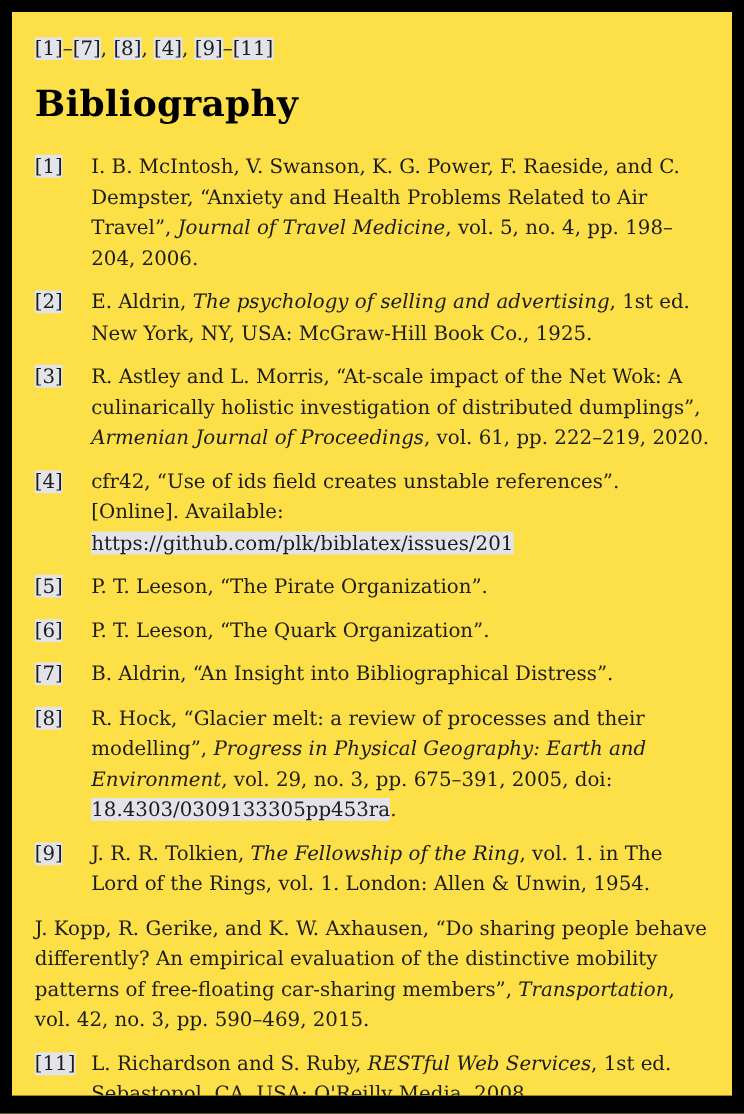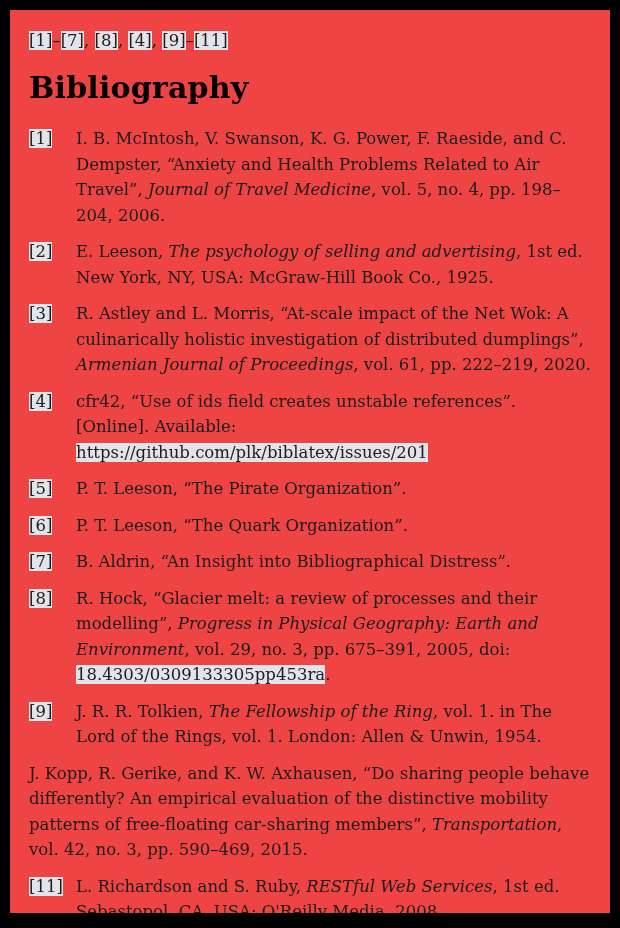--- a/index.html
+++ b/index.html
@@ -6,21 +6,21 @@
   body {
     width: 620px; height: 928px;
     background: #000000;
     position: relative;
     font-family: "DejaVu Serif", serif;
   }
   .page {
     position: absolute;
     left: 10px; top: 10px;
     width: 600px; height: 903px;
-    background: #ef4444;
+    background: #fde047;
     box-sizing: border-box;
     padding: 19px 18px 0 19px;
     overflow: hidden;
   }
   .citeline {
     font-size: 16.5px;
     line-height: 23px;
     color: #1c1c1c;
   }
   .heading {
@@ -55,21 +55,21 @@
 
   <div>
 
     <div class="entry">
       <span class="label"><span class="hl link">[1]</span></span>
       <p class="etext"><span>I. B. McIntosh, V. Swanson, K. G. Power, F. Raeside, and C. Dempster, “Anxiety and Health Problems Related to Air Travel”, </span><span class="it">Journal of Travel Medicine</span><span>, vol. 5, no. 4, pp. 198–204, 2006.</span></p>
     </div>
 
     <div class="entry">
       <span class="label"><span class="hl link">[2]</span></span>
-      <p class="etext"><span>E. Leeson, </span><span class="it">The psychology of selling and advertising</span><span>, 1st ed. New York, NY, USA: McGraw-Hill Book Co., 1925.</span></p>
+      <p class="etext"><span>E. Aldrin, </span><span class="it">The psychology of selling and advertising</span><span>, 1st ed. New York, NY, USA: McGraw-Hill Book Co., 1925.</span></p>
     </div>
 
     <div class="entry">
       <span class="label"><span class="hl link">[3]</span></span>
       <p class="etext"><span>R. Astley and L. Morris, “At-scale impact of the Net Wok: A culinarically holistic investigation of distributed dumplings”, </span><span class="it">Armenian Journal of Proceedings</span><span>, vol. 61, pp. 222–219, 2020.</span></p>
     </div>
 
     <div class="entry">
       <span class="label"><span class="hl link">[4]</span></span>
       <p class="etext"><span>cfr42, “Use of ids field creates unstable references”. [Online]. Available: </span><span class="hl link">https://github.com/plk/biblatex/issues/201</span></p>

